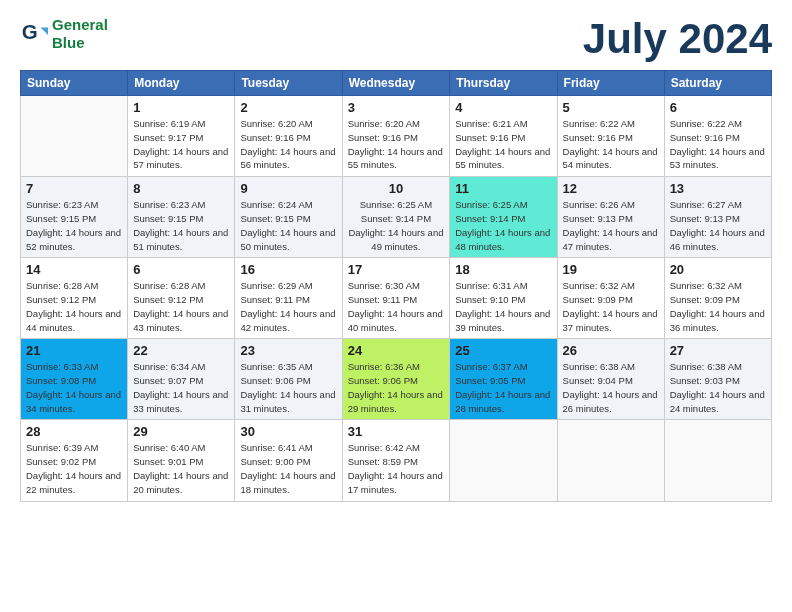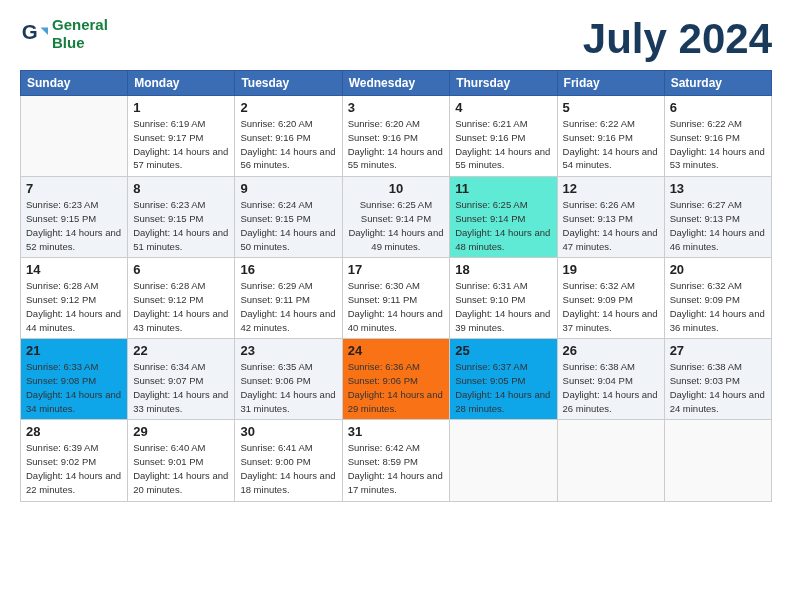--- a/index.html
+++ b/index.html
@@ -212,21 +212,21 @@
           <div class="day-info">Sunrise: 6:33 AM<br>Sunset: 9:08 PM<br>Daylight: 14 hours and 34 minutes.</div>
         </td>
         <td style="background: rgb(240, 243, 248);">
           <div class="day-number">22</div>
           <div class="day-info">Sunrise: 6:34 AM<br>Sunset: 9:07 PM<br>Daylight: 14 hours and 33 minutes.</div>
         </td>
         <td style="background: rgb(240, 243, 248);">
           <div class="day-number">23</div>
           <div class="day-info">Sunrise: 6:35 AM<br>Sunset: 9:06 PM<br>Daylight: 14 hours and 31 minutes.</div>
         </td>
-        <td style="background: #f97316; margin-left: 28px;">
+        <td style="background: #bef264; margin-left: 28px;">
           <div class="day-number">24</div>
           <div class="day-info">Sunrise: 6:36 AM<br>Sunset: 9:06 PM<br>Daylight: 14 hours and 29 minutes.</div>
         </td>
         <td style="background: #0ea5e9;">
           <div class="day-number">25</div>
           <div class="day-info">Sunrise: 6:37 AM<br>Sunset: 9:05 PM<br>Daylight: 14 hours and 28 minutes.</div>
         </td>
         <td style="background: rgb(240, 243, 248);">
           <div class="day-number">26</div>
           <div class="day-info">Sunrise: 6:38 AM<br>Sunset: 9:04 PM<br>Daylight: 14 hours and 26 minutes.</div>

